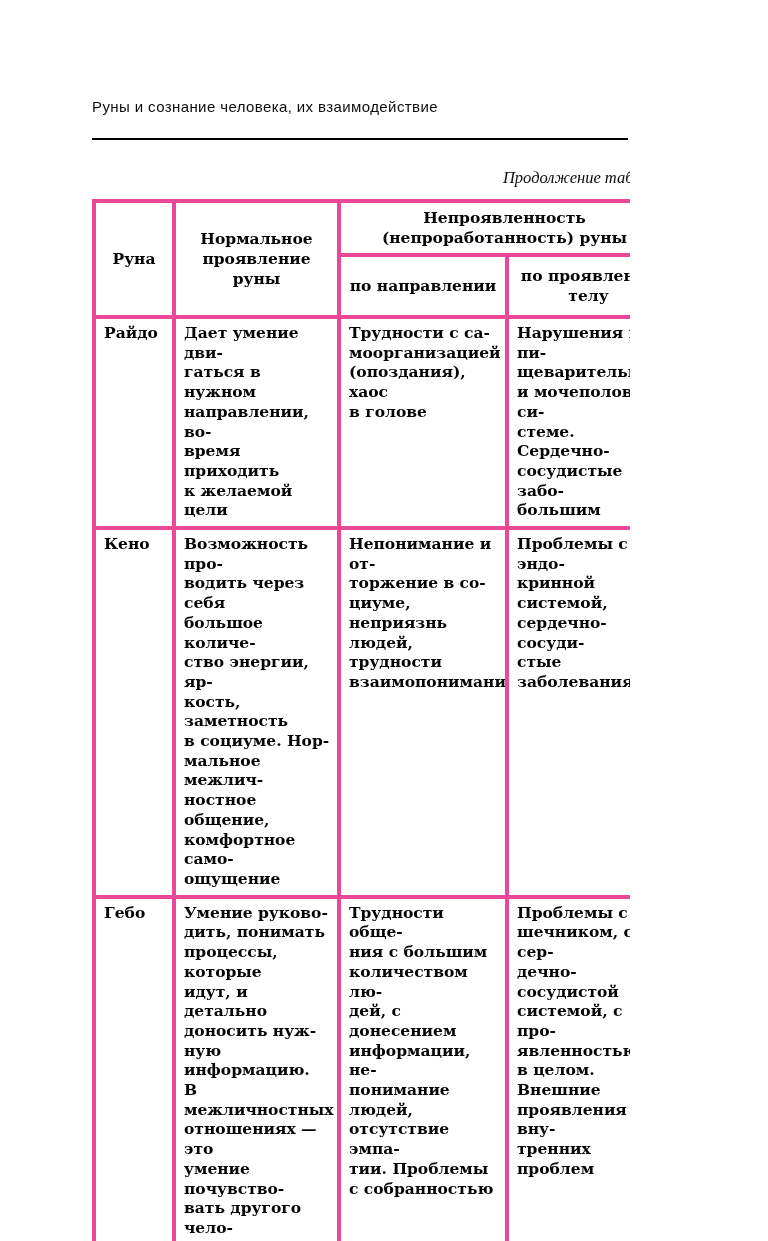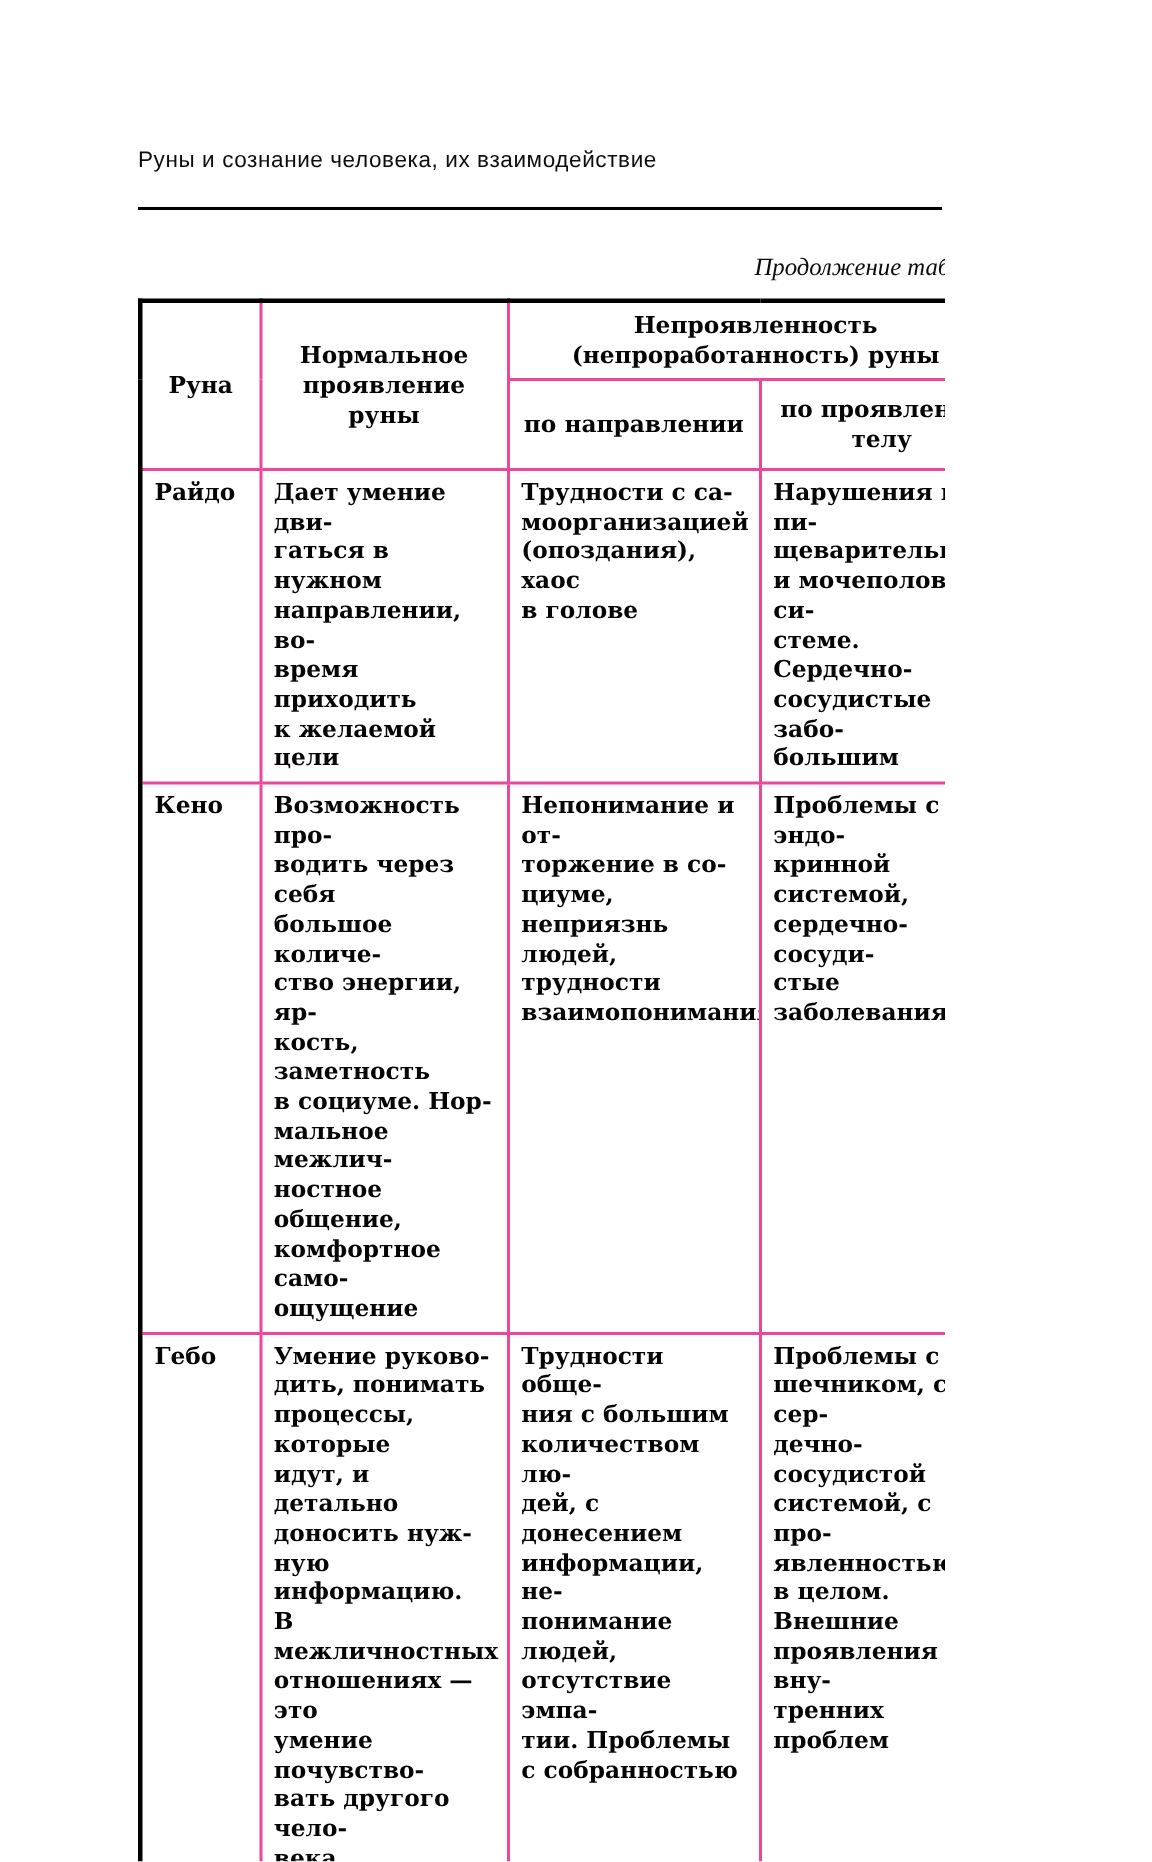--- a/index.html
+++ b/index.html
@@ -66,21 +66,21 @@
     table-layout: fixed;
     border: 3px solid #000;
     font-family: "DejaVu Serif", serif;
   }
   .runes-table col.c1 { width: 80px; }
   .runes-table col.c2 { width: 165px; }
   .runes-table col.c3 { width: 168px; }
   .runes-table col.c4 { width: 163px; }
   .runes-table th,
   .runes-table td {
-    border: 2px solid #ec4899;
+    border: 4px solid #ec4899;
     font-size: 15.5px;
     font-weight: bold;
     color: #050505;
     white-space: pre-line;
     overflow: hidden;
   }
   .runes-table th {
     text-align: center;
     vertical-align: middle;
     padding: 2px 4px;

